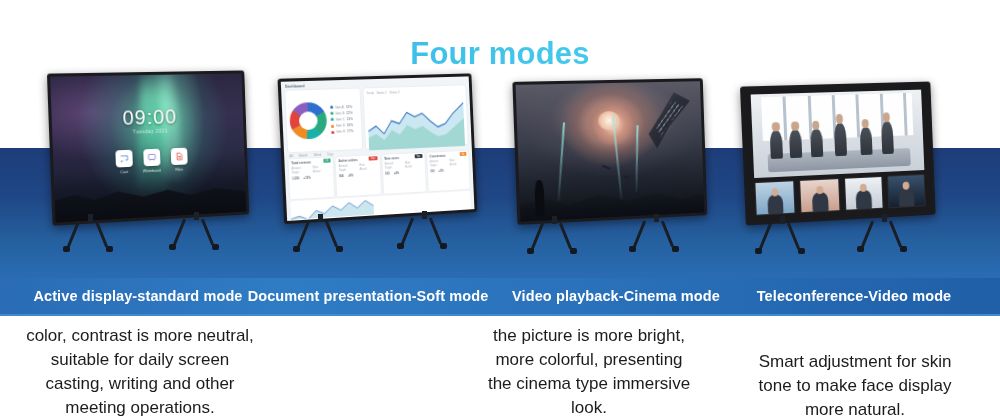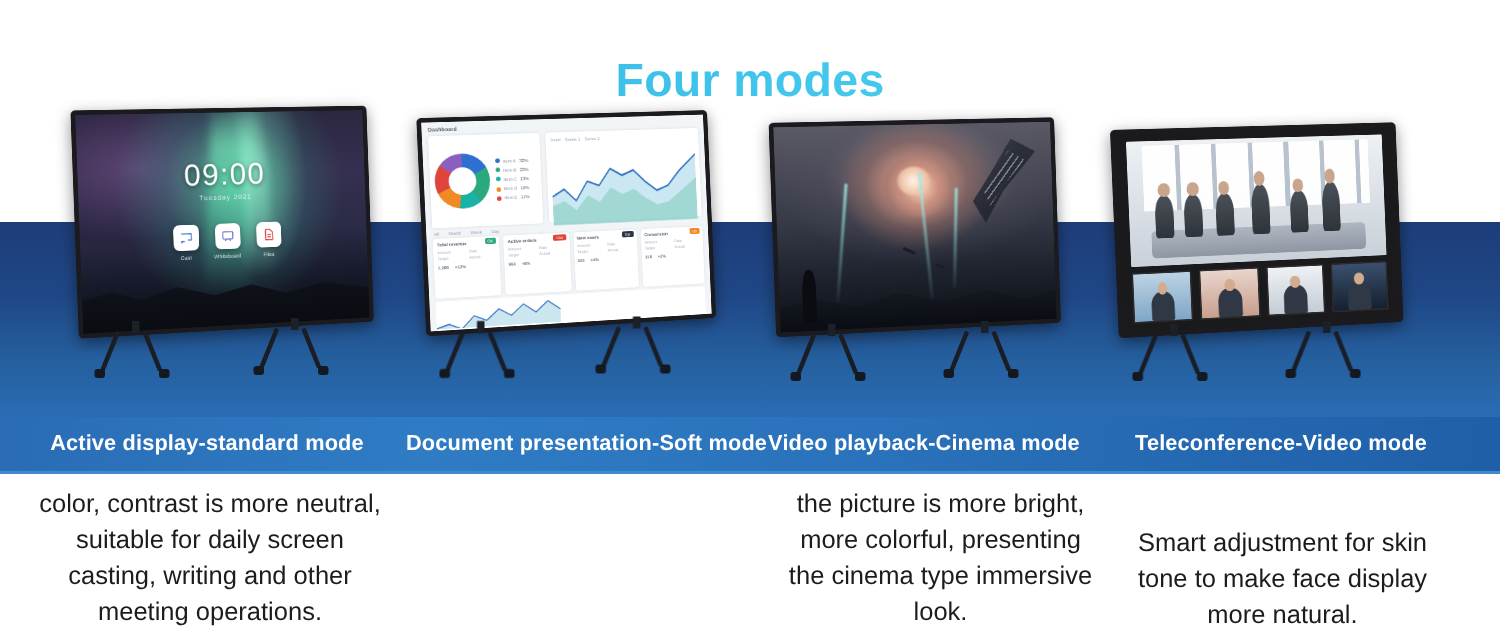--- a/index.html
+++ b/index.html
@@ -462,21 +462,21 @@
       <div class="leg" style="left:126px; top:138px; width:3px; height:28px; transform:rotate(22deg);"></div>
       <div class="leg" style="left:154px; top:138px; width:3px; height:28px; transform:rotate(-22deg);"></div>
       <div class="caster" style="left:15px; top:166px;"></div>
       <div class="caster" style="left:58px; top:166px;"></div>
       <div class="caster" style="left:117px; top:164px;"></div>
       <div class="caster" style="left:160px; top:164px;"></div>
     </div>
   </div>
 
   <div class="cap-title" style="left:0; width:276px;">Active display-standard mode</div>
-  <div class="cap-title" style="left:261px; width:260px;">Document presentation-Soft mode</div>
+  <div class="cap-title" style="left:238px; width:260px;">Document presentation-Soft mode</div>
   <div class="cap-title" style="left:496px; width:240px;">Video playback-Cinema mode</div>
   <div class="cap-title" style="left:726px; width:256px;">Teleconference-Video mode</div>
 
   <div class="cap-body" style="left:26px; width:228px;">color, contrast is more neutral, suitable for daily screen casting, writing and other meeting operations.</div>
-  <div class="cap-body" style="left:520px; width:214px;">the picture is more bright, more colorful, presenting the cinema type immersive look.</div>
+  <div class="cap-body" style="left:482px; width:214px;">the picture is more bright, more colorful, presenting the cinema type immersive look.</div>
   <div class="cap-body" style="left:740px; width:230px;margin-top:26px;">Smart adjustment for skin tone to make face display more natural.</div>
 
 </div>
 
 </body></html>

